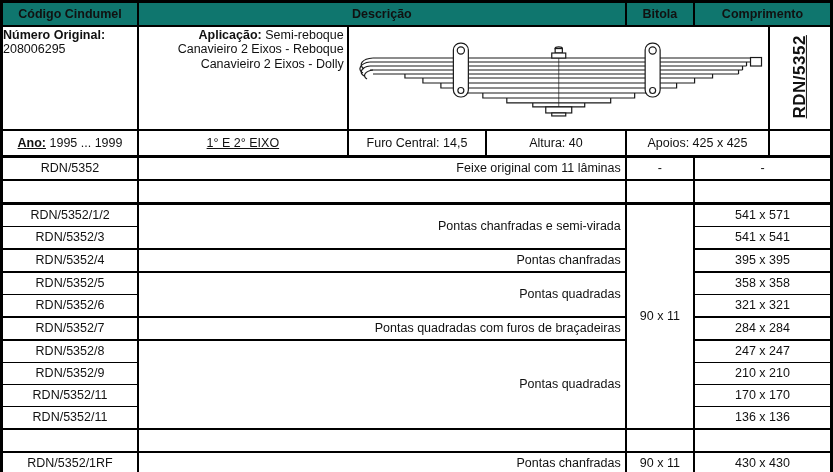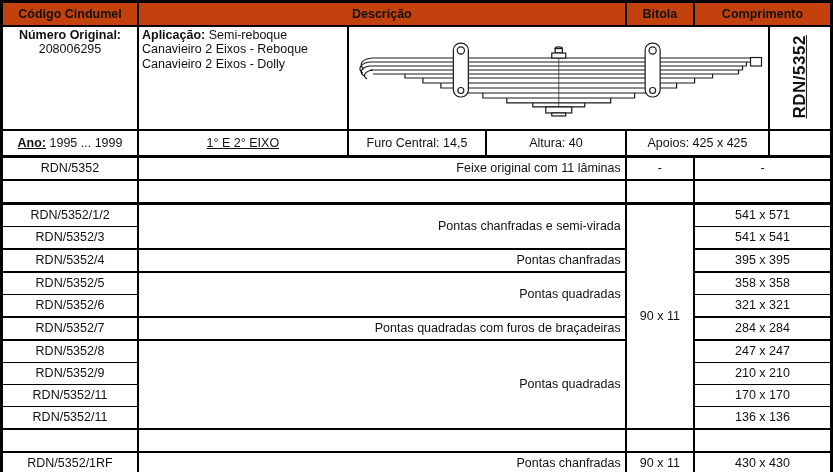--- a/index.html
+++ b/index.html
@@ -14,46 +14,46 @@
   }
   td,th{
     border:2px solid #000;border-top-width:1px;border-bottom-width:1px;
     padding:0;overflow:hidden;font-size:12.5px;line-height:1.15;
     vertical-align:middle;background:#fff;
   }
   
   tr.r2>td{border-top-width:2px}
   tr.r3>td{border-top-width:3px}
   thead th{
-    background:#c2410c;font-weight:bold;text-align:center;
+    background:#0f766e;font-weight:bold;text-align:center;
     border-top-width:3px;border-bottom-width:2px;height:22px;
   }
   .center{text-align:center}
   .desc{text-align:right;padding:0 4px;}
   .codecell{text-align:center;}
   
   tr.info-row1>td{vertical-align:top;height:100px;border-bottom-width:2px;}
   tr.info-row2>td{height:24px;border-bottom-width:3px;text-align:center;}
-  .numero{ text-align:center;padding-top:1px; }
+  .numero{ text-align:left;padding-top:1px; }
   .numero .lbl{font-weight:bold;}
   .aplic{padding:1px 3px;}
   .aplic .lbl{font-weight:bold;}
   .eixo{font-weight:normal;text-decoration:underline;}
   .anolbl{font-weight:bold;text-decoration:underline;}
   .rdn-cell{vertical-align:middle;}
   .rdn-box{
     width:100%;height:100px;display:flex;align-items:center;justify-content:center;
   }
   .rdn-vert{
     transform:rotate(-90deg);white-space:nowrap;font-weight:bold;
     font-size:17px;text-decoration:underline;letter-spacing:.5px;
   }
   .drawing-cell{vertical-align:middle;}
   .drawing-cell svg{display:block;width:100%;height:100px;}
-  tbody td{height:21px;}
+  tbody td{height:21px;text-align:right;}
 </style>
 </head>
 <body>
 
 <div class="sheet">
 <table class="main">
   <colgroup>
     <col style="width:136px">
         <col style="width:209px">
         <col style="width:138px">

